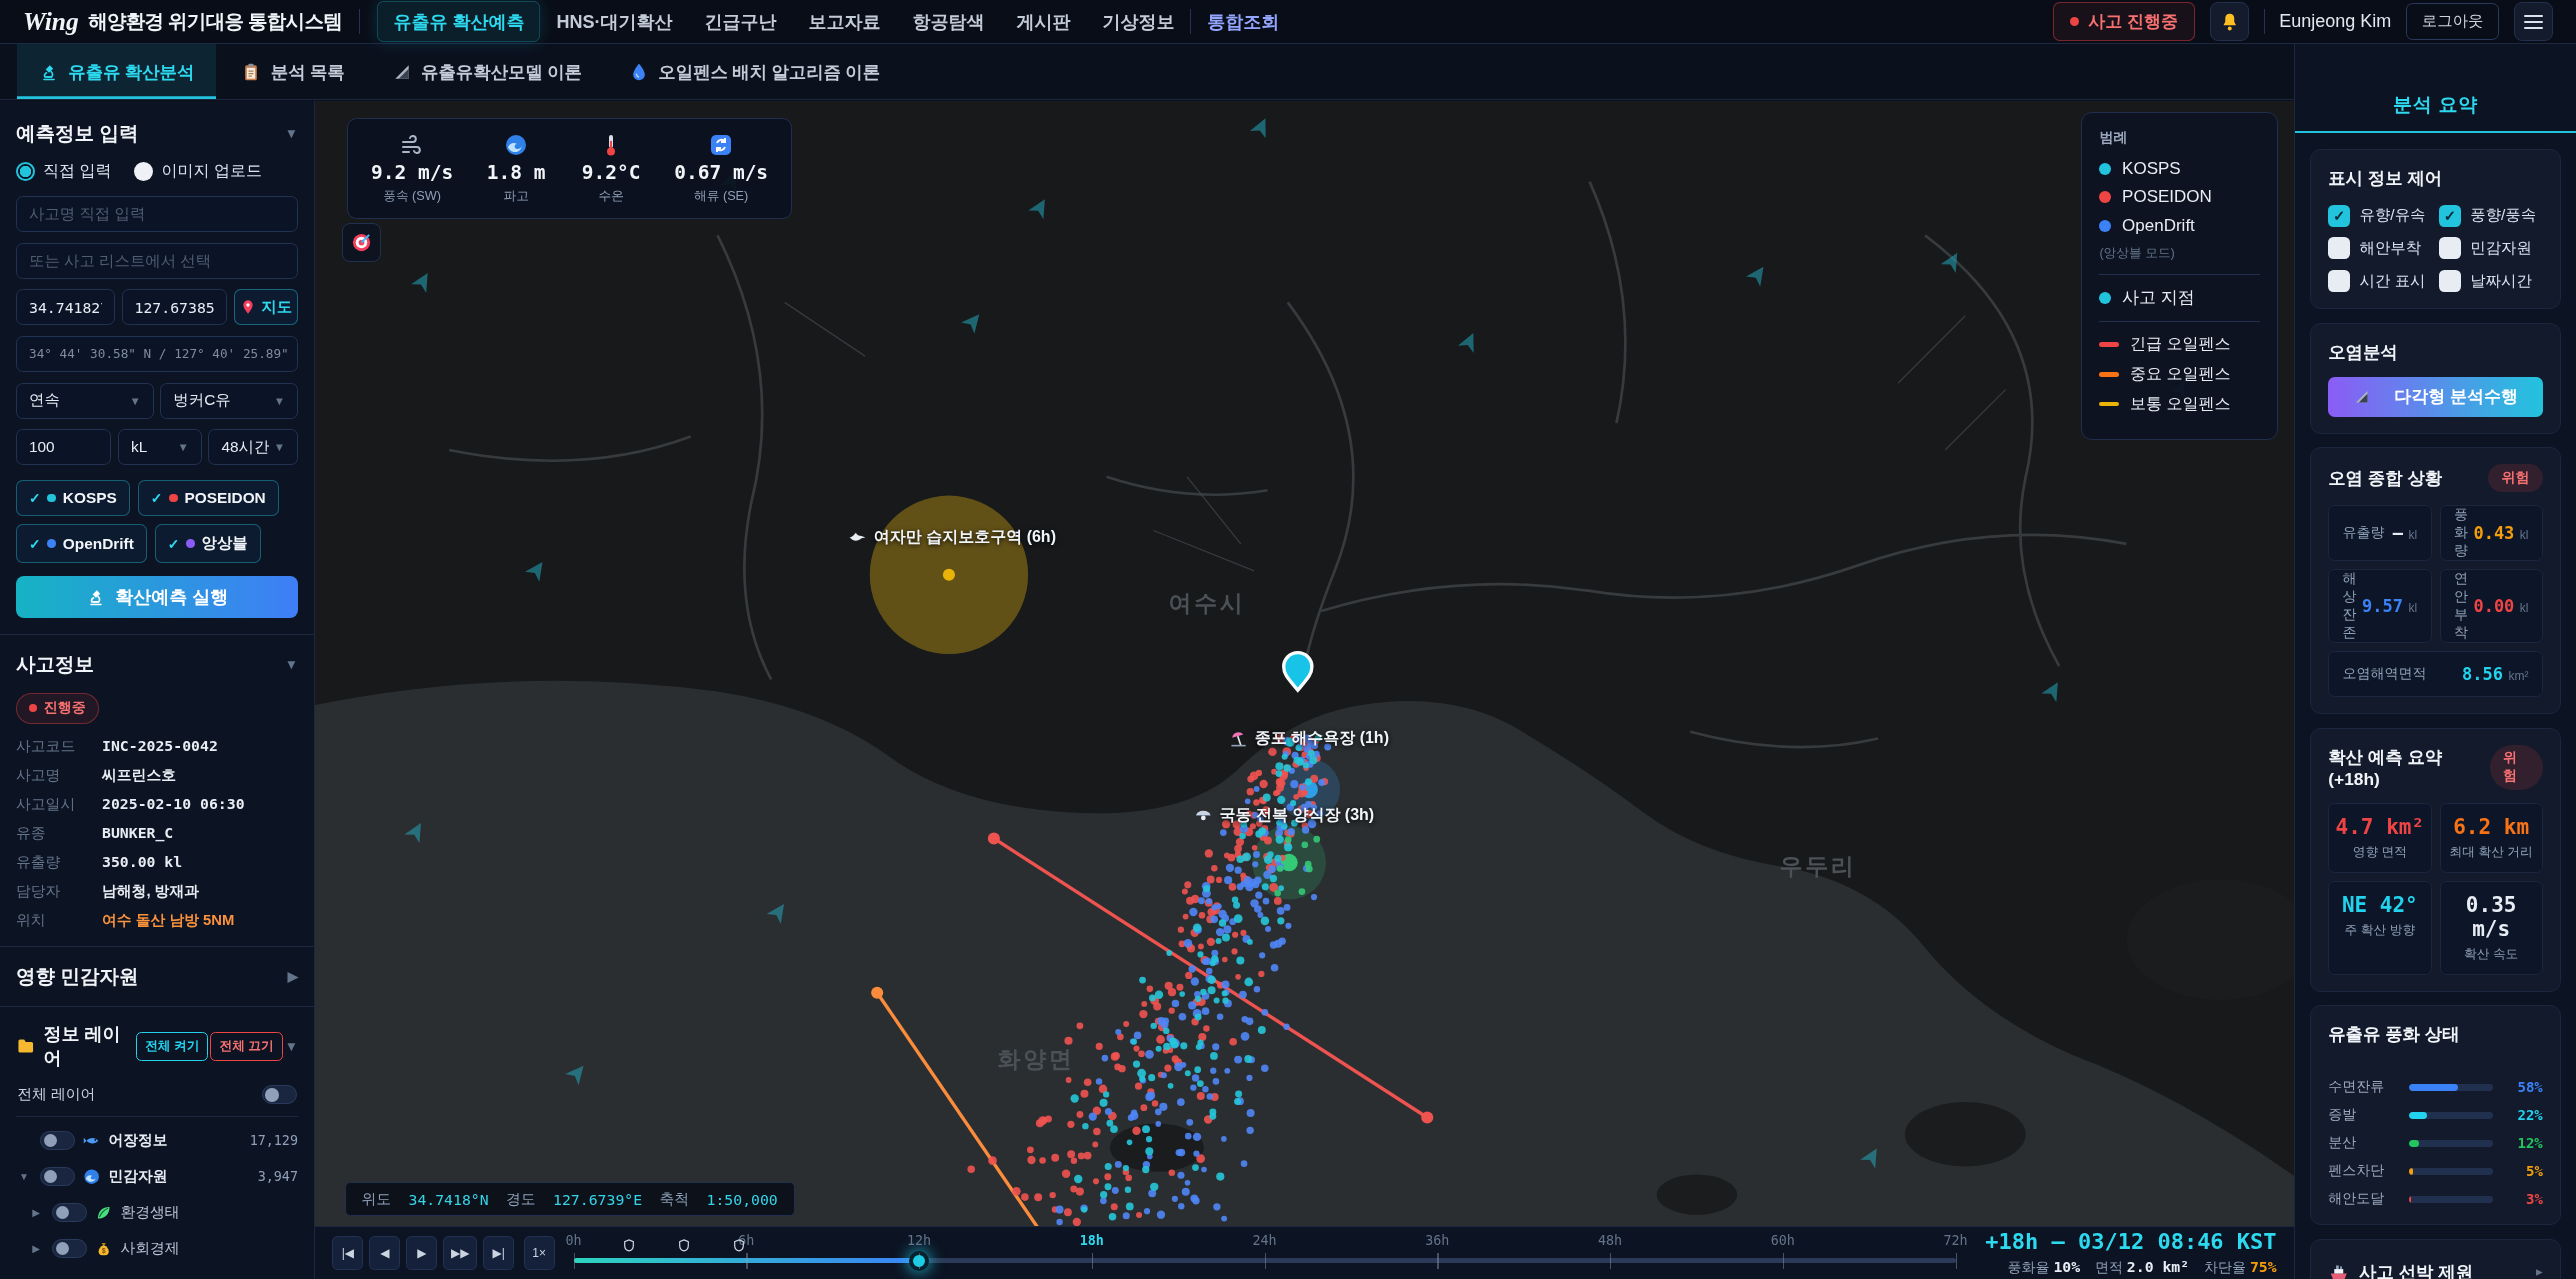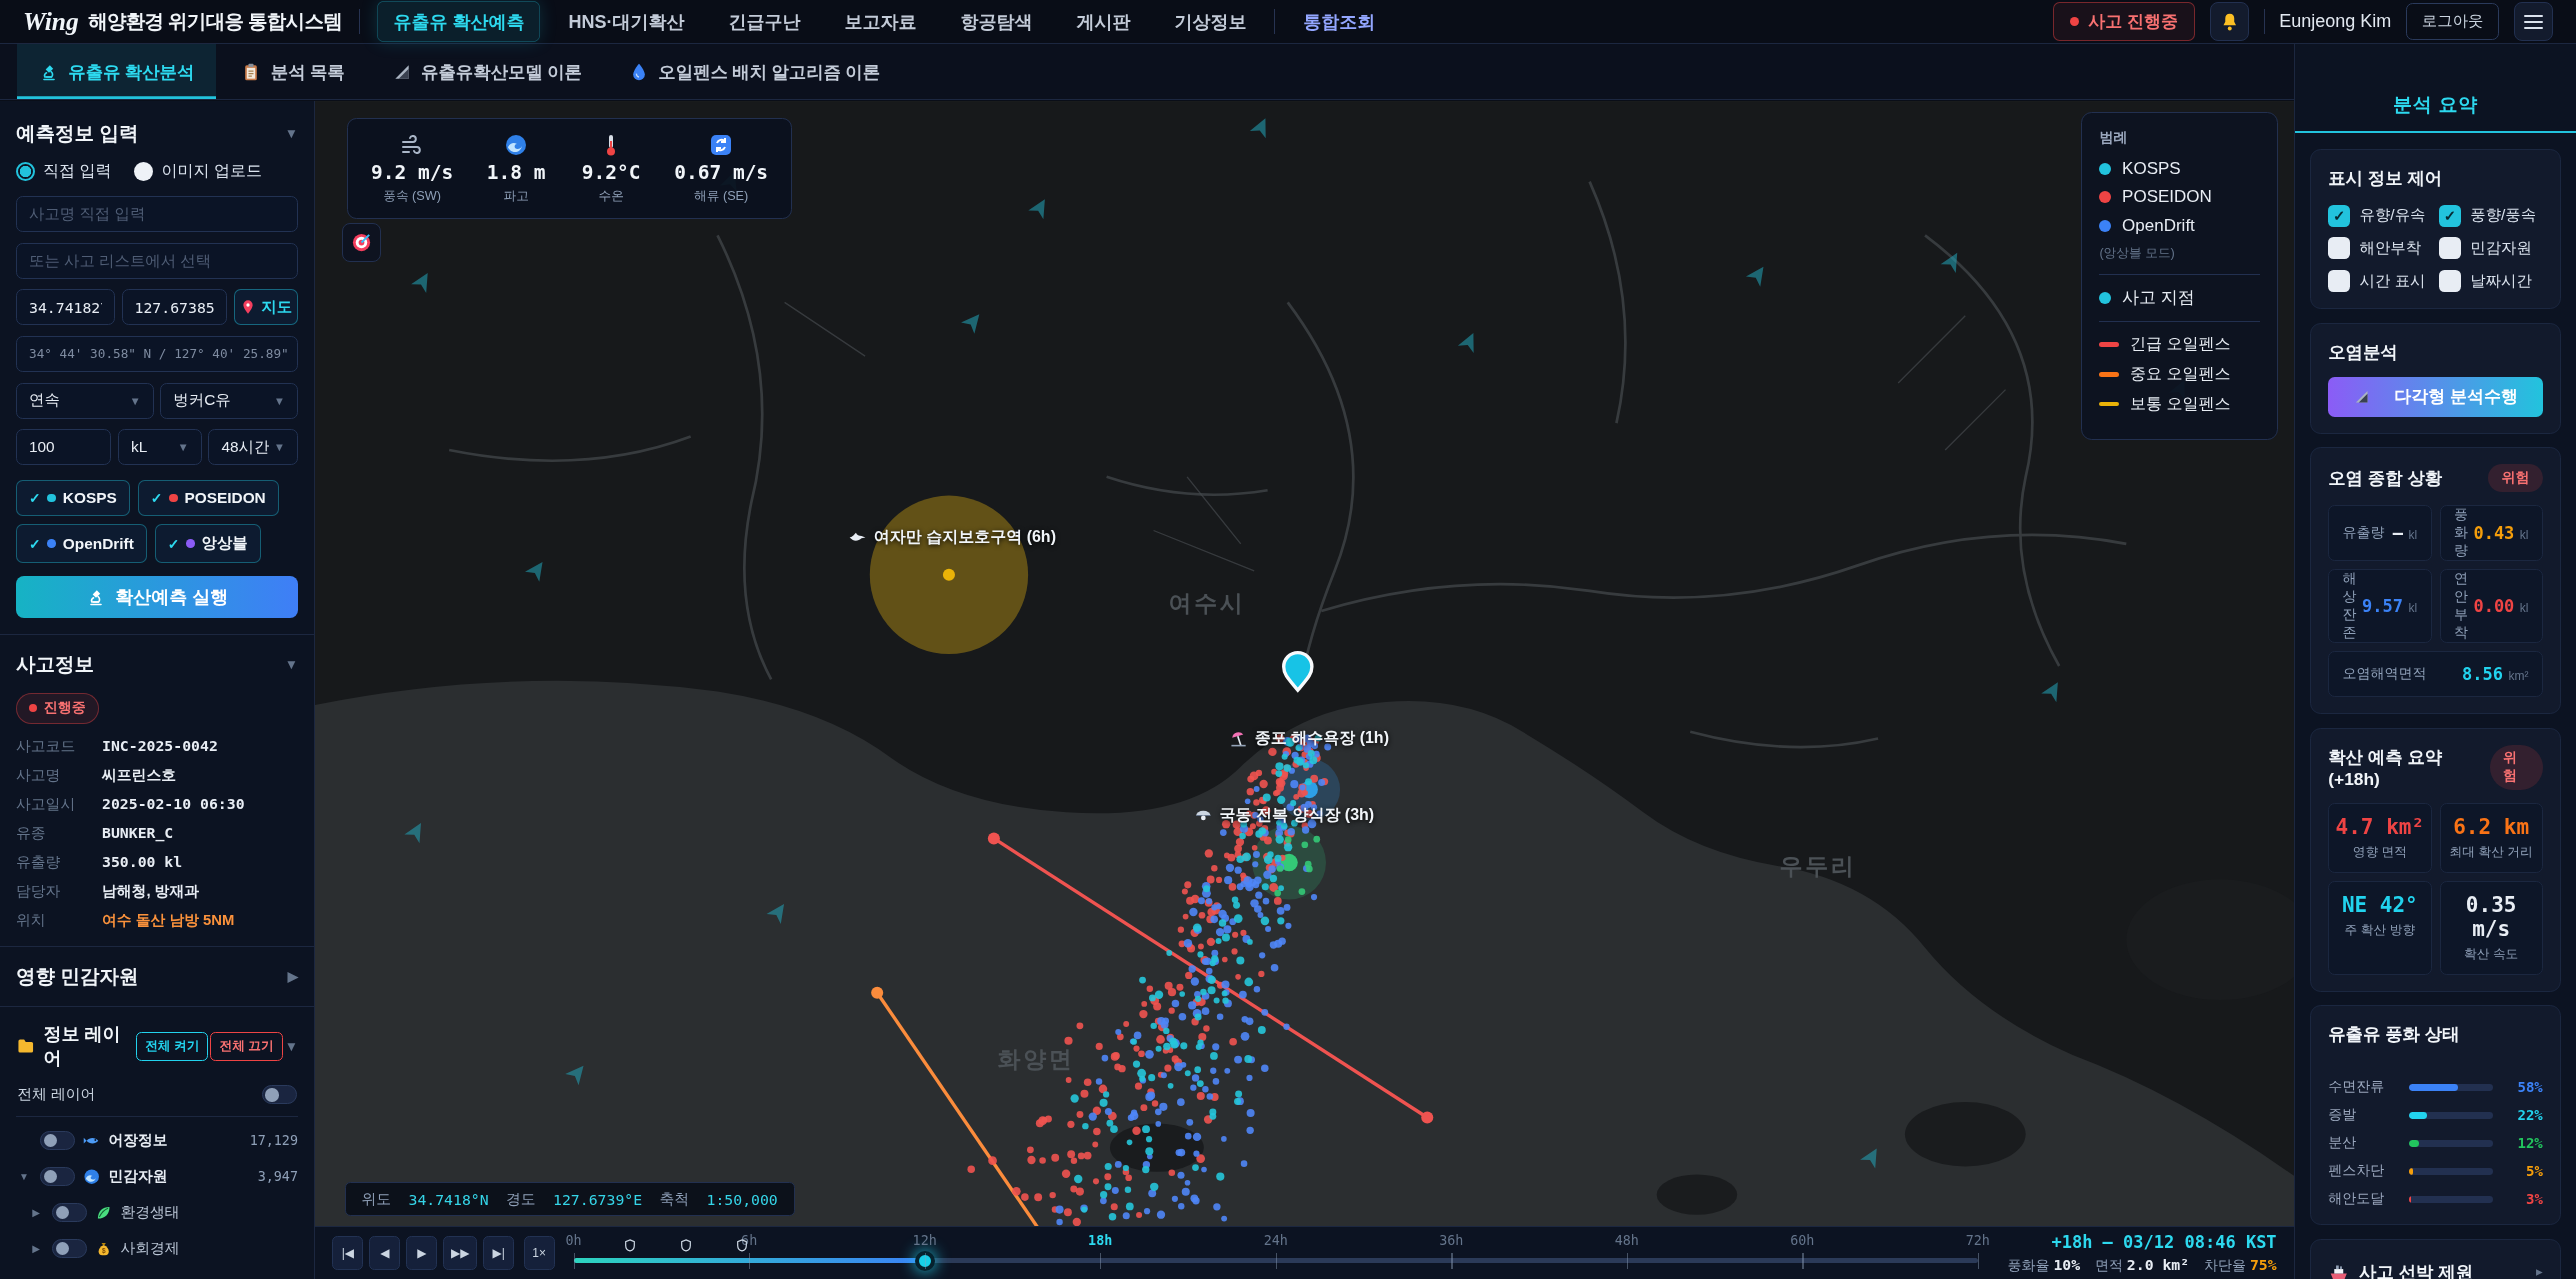--- a/index.html
+++ b/index.html
@@ -10,21 +10,21 @@
   .icon{display:inline-flex;align-items:center;justify-content:center;}
   .icon svg{width:100%;height:100%;}
 
   
   .topbar{position:absolute;left:0;top:0;right:0;height:44px;background:#090d17;border-bottom:0.7px solid #1c2740;
           display:flex;align-items:center;padding:0 23px;gap:17.4px;z-index:60;}
   .logo{display:flex;align-items:center;gap:9.4px;}
   .logo-mark{font-family:"Liberation Serif",serif;font-style:italic;font-weight:bold;font-size:25.5px;color:#f1f5f9;}
   .logo-title{font-size:19.5px;font-weight:bold;color:#f1f5f9;letter-spacing:-0.7px;}
   .top-sep{width:0.7px;height:25.5px;background:#273352;}
-  .nav{display:flex;align-items:center;gap:12px;}
+  .nav{display:flex;align-items:center;gap:0;}
   .nav-item{font-size:18px;font-weight:bold;color:#c3cbd8;padding:8.7px 16px;border-radius:6.7px;white-space:nowrap;cursor:pointer;}
   .nav-item.active{color:#2dd9ef;background:rgba(34,195,221,.10);box-shadow:inset 0 0 0 0.7px rgba(34,195,221,.35),0 0 17.4px rgba(34,195,221,.18);}
   .nav-item.highlight{color:#93a6ff;}
   .topbar-right{margin-left:auto;display:flex;align-items:center;gap:14.8px;}
   .alert-badge{display:flex;align-items:center;gap:9.4px;color:#f87171;font-size:17px;font-weight:bold;
                background:rgba(239,68,68,.07);border:0.7px solid rgba(239,68,68,.45);border-radius:6.7px;padding:7.4px 16px;}
   .dot{width:9.4px;height:9.4px;border-radius:50%;display:inline-block;}
   .icon-btn{width:39px;height:39px;border-radius:8px;background:#131b2d;border:0.7px solid #223050;
             display:flex;align-items:center;justify-content:center;cursor:pointer;}
   .icon-btn .icon{width:21.5px;height:21.5px;}
@@ -135,21 +135,21 @@
   .tl-tick-label{position:absolute;top:6px;transform:translateX(-50%);font-size:13.4px;color:#64748b;
                  font-family:"DejaVu Sans Mono",monospace;}
   .tl-tick-label.active{color:#2dd9ef;font-weight:bold;}
   .tl-vtick{position:absolute;top:25.5px;width:1.3px;height:16px;background:#8fa0b8;opacity:.45;}
   .tl-track{position:absolute;left:0;right:0;top:31px;height:5.4px;background:#2b3a58;border-radius:2.7px;}
   .tl-fill{position:absolute;left:0;top:31px;height:5.4px;border-radius:2.7px;background:linear-gradient(90deg,#2dd4bf,#3b82f6);}
   .tl-handle{position:absolute;top:34px;width:20px;height:20px;border-radius:50%;background:#18cfe8;
              border:4px solid #06222e;transform:translate(-50%,-50%);box-shadow:0 0 16px #22d3ee;cursor:pointer;}
   .tl-shield{position:absolute;top:11.4px;width:14.8px;height:14.8px;transform:translateX(-50%);}
   .tl-status{margin-left:6.7px;text-align:right;white-space:nowrap;}
-  .tl-time{font-family:"DejaVu Sans Mono",monospace;font-weight:bold;font-size:17px;color:#2dd9ef;margin-bottom:4px;}
+  .tl-time{font-family:"DejaVu Sans Mono",monospace;font-weight:bold;font-size:22px;color:#2dd9ef;margin-bottom:4px;}
   .tl-stats{font-size:14px;color:#8fa0b8;display:flex;gap:14.8px;justify-content:flex-end;align-items:baseline;}
   .tl-stats b{color:#e8edf4;font-family:"DejaVu Sans Mono",monospace;font-size:14.8px;}
   .tl-stats b.orange{color:#f59e0b;}
 
   
   .rpanel{position:absolute;left:2294px;top:44px;right:0;bottom:0;background:#0c1322;border-left:0.7px solid #1c2740;
           display:flex;flex-direction:column;z-index:50;}
   .rtab{height:89px;display:flex;align-items:flex-end;justify-content:center;padding-bottom:13.4px;font-size:19px;
         font-weight:bold;color:#2dd9ef;border-bottom:2px solid #22c3dd;letter-spacing:0.7px;cursor:pointer;}
   .rbody{flex:1;overflow:hidden;padding:16px 14.8px;display:flex;flex-direction:column;gap:13.4px;}

